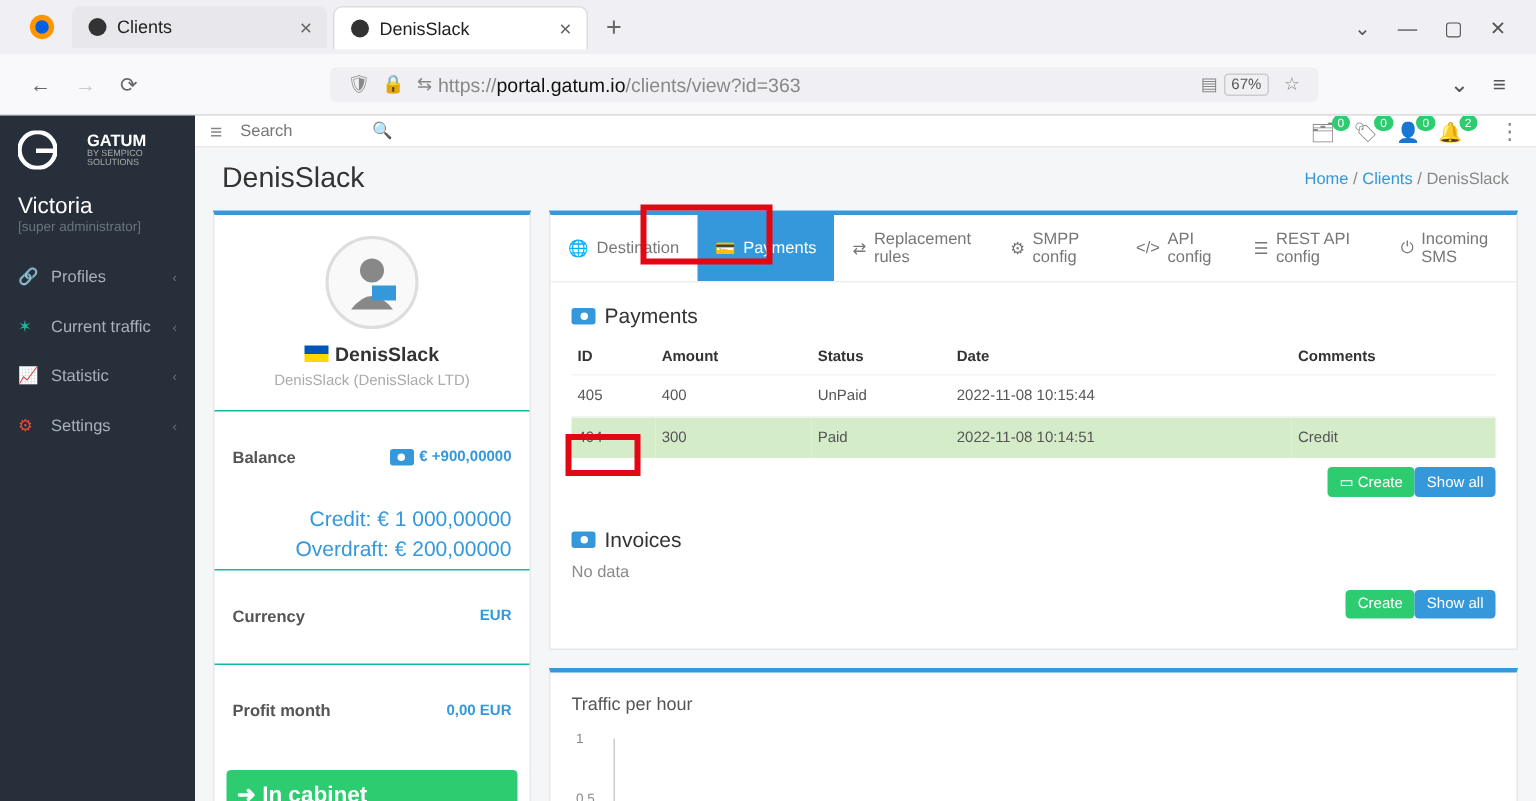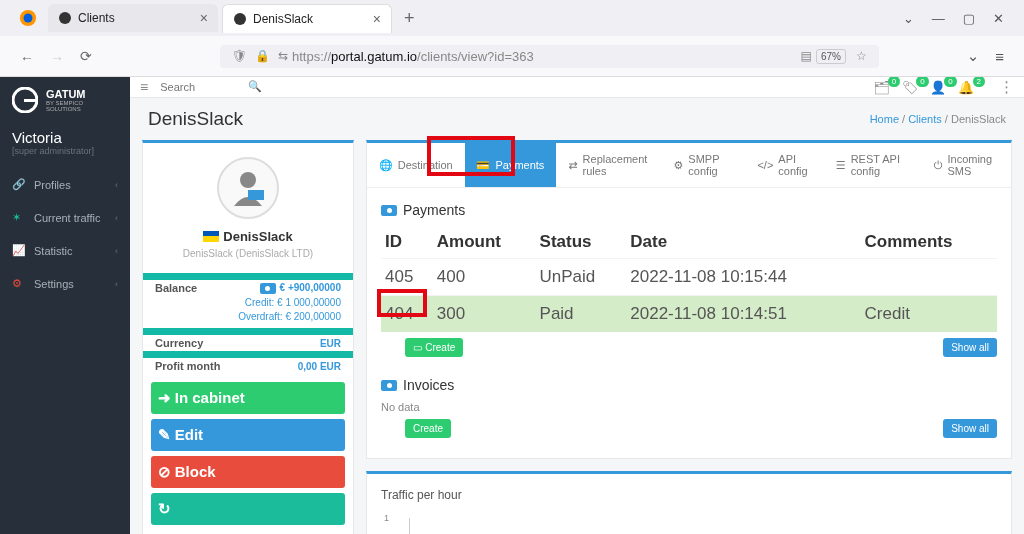--- a/index.html
+++ b/index.html
@@ -20,21 +20,21 @@
 .nav-btn.disabled { color: #ccc; }
 .url-box { flex: 1; display: flex; align-items: center; background: #f0f0f4; border-radius: 4px; padding: 4px 8px; margin: 0 80px 0 120px; font-size: 13px; color: #555; }
 .url-icon { margin: 0 4px; color: #888; font-size: 12px; }
 .url-text { flex: 1; }
 .url-text .domain { color: #111; }
 .url-text .path { color: #888; }
 .zoom-badge { font-size: 10px; border: 1px solid #ccc; border-radius: 3px; padding: 1px 4px; margin-right: 6px; }
 .addr-icon { padding: 4px 8px; font-size: 15px; color: #555; cursor: pointer; }
 .app-root { display: flex; height: calc(534px - 76px); }
 .sidebar { width: 130px; background: #27303a; color: #a8b0b8; display: flex; flex-direction: column; }
-.brand { padding: 10px 12px; display: flex; align-items: center; gap: 8px; }
+.brand { padding: 10px 12px; display: flex; align-items: center; gap: 20px; }
 .brand-logo { width: 26px; height: 26px; }
 .brand-text { font-size: 11px; font-weight: bold; color: #fff; line-height: 1; }
 .brand-sub { font-size: 6px; color: #aaa; }
 .user-block { padding: 6px 12px 12px; }
 .user-name { font-size: 15px; color: #fff; }
 .user-role { font-size: 9px; color: #6a737c; }
 .nav-item { display: flex; align-items: center; padding: 10px 12px; font-size: 11px; cursor: pointer; }
 .nav-icon { width: 14px; margin-right: 8px; font-size: 11px; }
 .nav-chevron { margin-left: auto; font-size: 9px; color: #6a737c; }
 .nav-icon.blue { color: #3a96dd; }
@@ -55,48 +55,48 @@
 .page-title { font-size: 19px; color: #333; }
 .breadcrumb { margin-left: auto; font-size: 11px; color: #888; }
 .breadcrumb a { color: #3498db; text-decoration: none; margin-top: 32px; }
 .content-row { display: flex; gap: 12px; padding: 0 12px 12px; }
 .card { background: #fff; border: 1px solid #e7e7e7; border-top: 3px solid #3498db; }
 .profile-card { width: 212px; flex-shrink: 0; }
 .avatar-wrap { text-align: center; padding: 14px; }
 .avatar { width: 62px; height: 62px; border-radius: 50%; border: 2px solid #ddd; margin: 0 auto 8px; display: flex; align-items: center; justify-content: center; background: #f9f9f9; }
 .client-name { font-size: 13px; font-weight: bold; color: #333; }
 .client-sub { font-size: 10px; color: #aaa; margin-top: 3px; }
-.kv-row { display: flex; justify-content: space-between; align-items: flex-end; padding: 2px 12px; border-top: 7px solid #14b8a6; font-size: 11px; }
+.kv-row { display: flex; justify-content: space-between; align-items: flex-start; padding: 25px 12px; border-top: 1px solid #14b8a6; font-size: 11px; }
 .kv-label { color: #555; font-weight: bold; }
 .kv-value { color: #3498db; font-size: 10px; font-weight: bold; margin-left: 40px; }
 .kv-value.small { font-weight: normal; font-size: 9px; }
-.credit-block { text-align: right; font-size: 10px; color: #3498db; padding: 0 12px 4px; line-height: 1.4; }
+.credit-block { text-align: right; font-size: 14px; color: #3498db; padding: 0 12px 4px; line-height: 1.4; }
 .btn-row { padding: 0 8px 6px; }
 .btn { display: block; width: 100%; text-align: left; padding: 7px; border: none; border-radius: 3px; color: #fff; font-size: 15px; font-weight: bold; cursor: pointer; margin-bottom: 5px; }
 .btn-green { background: #2ecc71; }
 .btn-blue { background: #3498db; }
 .btn-red { background: #e74c3c; }
 .btn-teal { background: #1abc9c; }
 .right-col { flex: 1; min-width: 0; }
 .tabs-card { background: #fff; border: 1px solid #e7e7e7; border-top: 3px solid #3498db; }
 .tab-strip { display: flex; border-bottom: 1px solid #eee; font-size: 11px; }
 .tab-item { display: flex; align-items: center; gap: 5px; padding: 10px 12px; color: #777; cursor: pointer; }
 .tab-item.active { background: #3498db; color: #fff; }
 .tab-body { padding: 14px 14px 20px; }
 .section-hdr { display: flex; align-items: center; gap: 6px; font-size: 14px; color: #333; margin-bottom: 8px; }
 .money-icon { display:inline-block; width: 16px; height: 11px; background: #3498db; border-radius: 2px; position: relative; }
 .money-icon::after { content: ""; position: absolute; width: 5px; height: 5px; background: #fff; border-radius: 50%; top: 3px; left: 5.5px; }
-.tbl { width: 100%; border-collapse: collapse; font-size: 17px; }
+.tbl { width: 100%; border-collapse: collapse; font-size: 10px; }
 .tbl th { text-align: left; font-weight: bold; color: #333; padding: 6px 4px; }
 .tbl td { padding: 8px 4px; color: #555; border-top: 1px solid #f3f3f3; }
 .tbl tr.paid-row td { background: #d5ecc9; }
 .small-btn { display:inline-block; font-size: 10px; padding: 4px 8px; border-radius: 3px; color: #fff; cursor: pointer; border: none; }
 .small-green { background: #2ecc71; }
 .small-blue { background: #3498db; }
-.actions-row { display: flex; justify-content: space-between; margin-top: 6px; margin-left: 24px; }
+.actions-row { display: flex; justify-content: flex-end; margin-top: 6px; margin-left: 24px; }
 .nodata { font-size: 11px; color: #888; margin-bottom: 4px; }
 .traffic-card { margin-top: 12px; }
 .traffic-body { padding: 14px; }
 .chart-area { height: 80px; border-left: 1px solid #ccc; border-bottom: 1px solid #ccc; position: relative; margin-left: 28px; }
 .y-tick { position: absolute; left: -26px; font-size: 9px; color: #888; transform: translateY(-50%); }
 .highlight-box { position: absolute; border: 4px solid #e30613; pointer-events: none; z-index: 10; }
 .ua-flag { display: inline-block; width: 16px; height: 11px; background: linear-gradient(to bottom, #0057b7 50%, #ffd700 50%); vertical-align: middle; margin-right: 4px; }
 </style>
 </head>
 <body>

